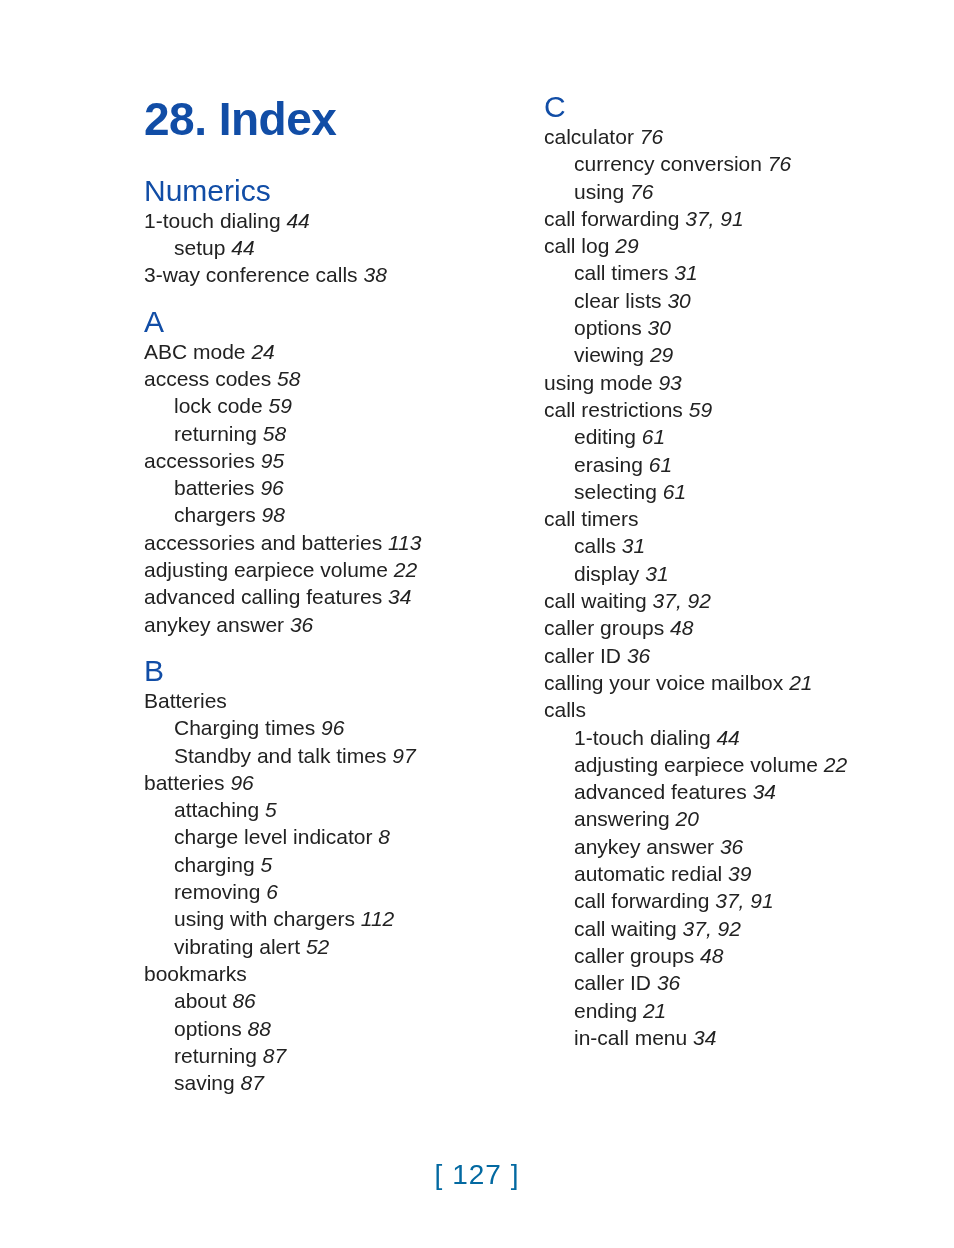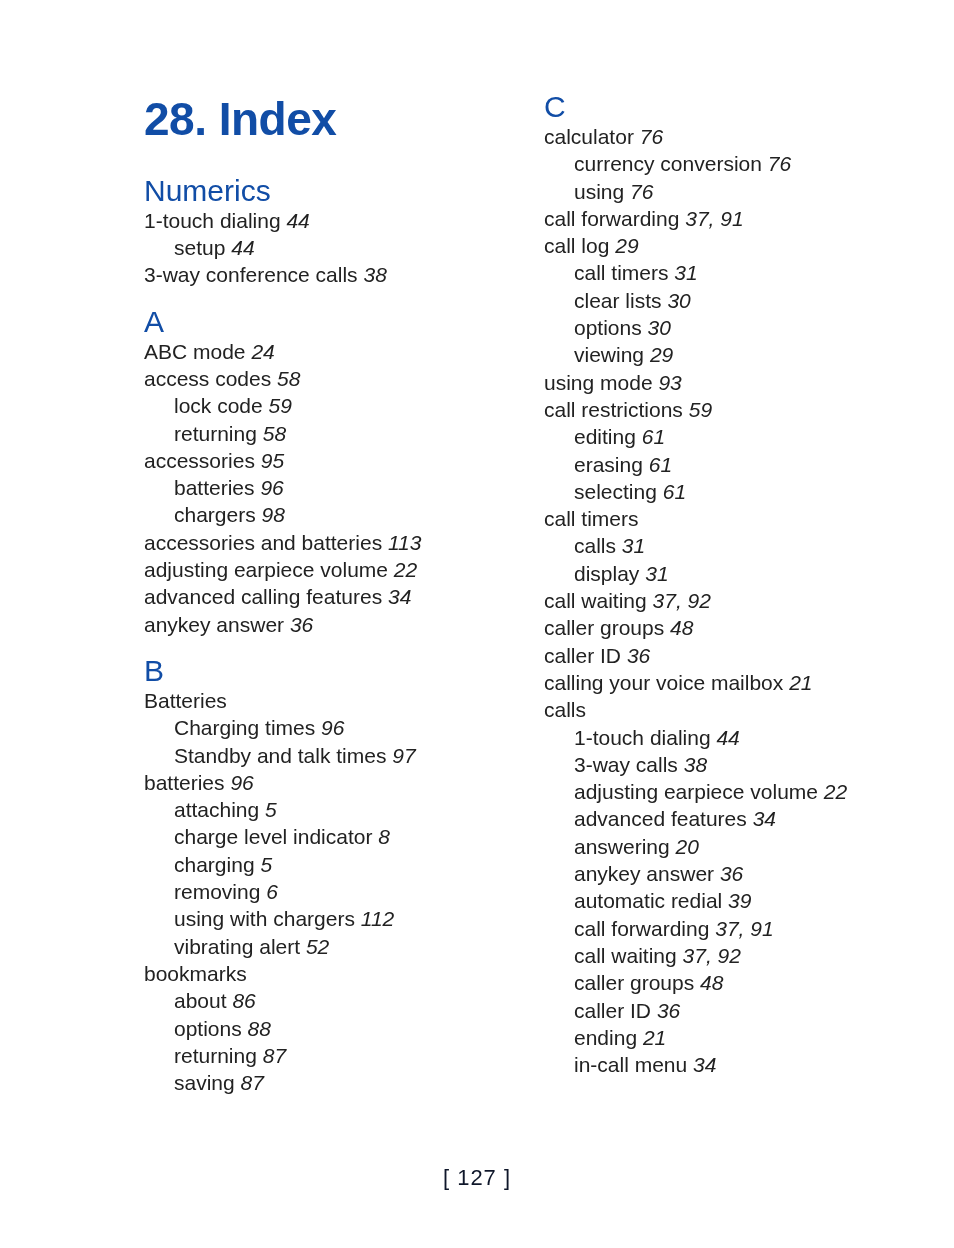--- a/index.html
+++ b/index.html
@@ -46,22 +46,22 @@
     break-inside:avoid-column;
   }
   .l0{padding-left:0;}
   .l1{padding-left:30px;}
   .page-ref{font-style:italic;}
   .footer{
     position:absolute;
     bottom:55px;
     left:0;right:0;
     text-align:center;
-    color:#0f172a;
-    font-size:22px;
+    color:#0369a1;
+    font-size:28px;
     letter-spacing:1px;
   }
 </style>
 </head>
 <body>
 
 <div class="page">
   <div class="cols">
     <h1>28. Index</h1>
     <div id="sections">
@@ -121,21 +121,20 @@
           <div class="entry l1"><span>selecting</span> <span class="page-ref">61</span></div>
           <div class="entry l0"><span>call timers</span></div>
           <div class="entry l1"><span>calls</span> <span class="page-ref">31</span></div>
           <div class="entry l1"><span>display</span> <span class="page-ref">31</span></div>
           <div class="entry l0"><span>call waiting</span> <span class="page-ref">37, 92</span></div>
           <div class="entry l0"><span>caller groups</span> <span class="page-ref">48</span></div>
           <div class="entry l0"><span>caller ID</span> <span class="page-ref">36</span></div>
           <div class="entry l0"><span>calling your voice mailbox</span> <span class="page-ref">21</span></div>
           <div class="entry l0"><span>calls</span></div>
           <div class="entry l1"><span>1-touch dialing</span> <span class="page-ref">44</span></div>
-          <div class="entry l1"><span>3-way calls</span> <span class="page-ref">38</span></div>
           <div class="entry l1"><span>adjusting earpiece volume</span> <span class="page-ref">22</span></div>
           <div class="entry l1"><span>advanced features</span> <span class="page-ref">34</span></div>
           <div class="entry l1"><span>answering</span> <span class="page-ref">20</span></div>
           <div class="entry l1"><span>anykey answer</span> <span class="page-ref">36</span></div>
           <div class="entry l1"><span>automatic redial</span> <span class="page-ref">39</span></div>
           <div class="entry l1"><span>call forwarding</span> <span class="page-ref">37, 91</span></div>
           <div class="entry l1"><span>call waiting</span> <span class="page-ref">37, 92</span></div>
           <div class="entry l1"><span>caller groups</span> <span class="page-ref">48</span></div>
           <div class="entry l1"><span>caller ID</span> <span class="page-ref">36</span></div>
           <div class="entry l1"><span>ending</span> <span class="page-ref">21</span></div>

